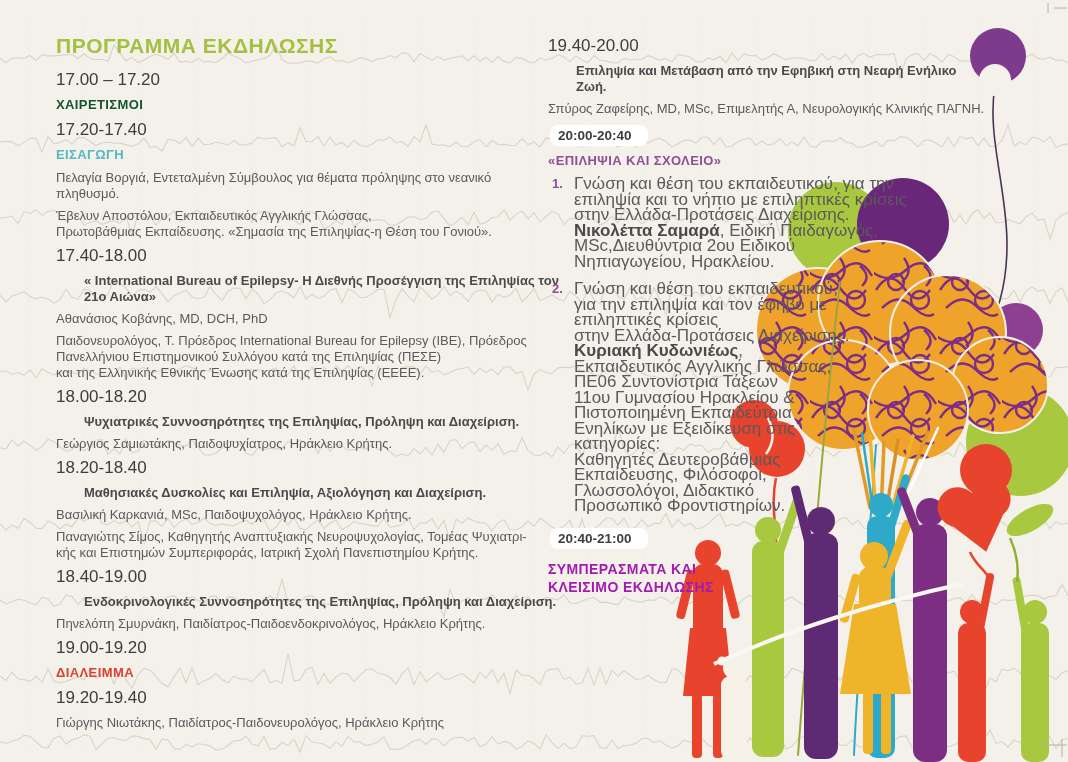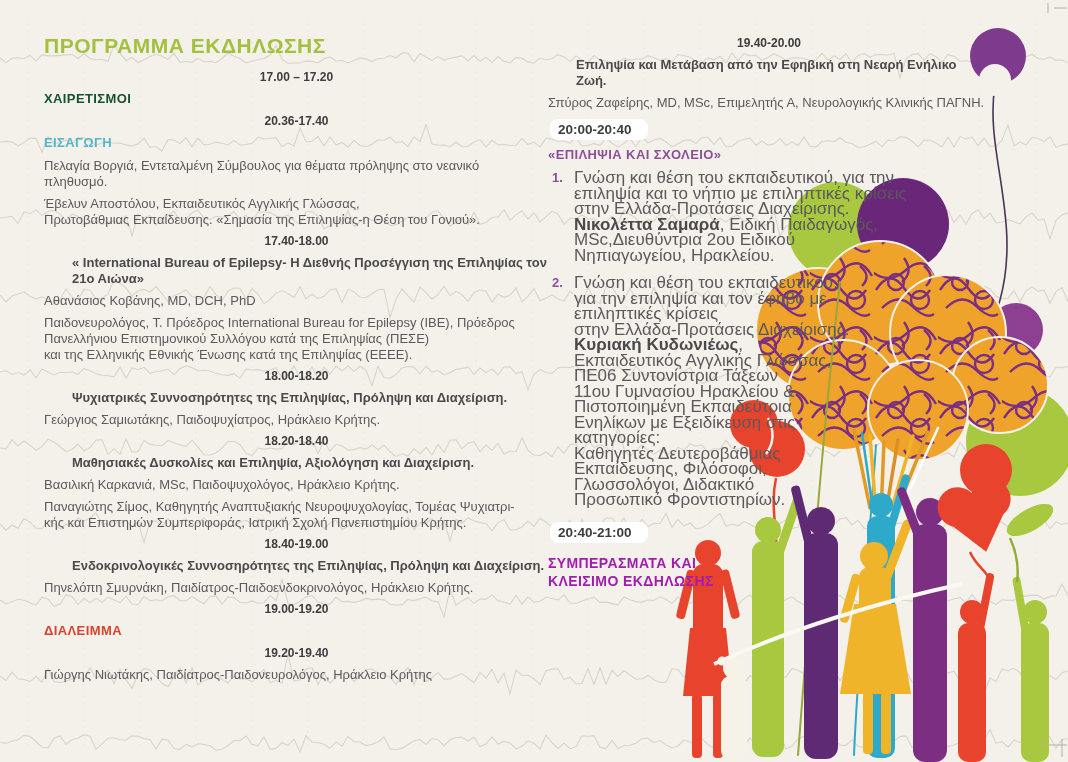--- a/index.html
+++ b/index.html
@@ -1,25 +1,25 @@
 <!DOCTYPE html>
 <html><head>
 <meta charset="utf-8">
 <style>
   html,body{margin:0;padding:0;background:#9a9a9a;}
   .page{position:relative;width:1068px;height:762px;background:#f4f1ea;overflow:hidden;
         font-family:"Liberation Sans",sans-serif;}
   #eeg{position:absolute;left:0;top:0;z-index:0;}
   #illu{position:absolute;top:0;right:0;z-index:1;}
   .col{position:absolute;top:34px;z-index:2;}
-  .col-left{left:44px;width:505px;}
+  .col-left{left:56px;width:505px;}
   .col-right{left:548px;width:442px;}
   .page-title{font-size:21px;font-weight:bold;color:#a5bf40;letter-spacing:.5px;margin:0 0 12px 0;}
   .blk{margin:0 0 6px 0;}
-  .time{font-weight:bold;color:#3d3c3e;font-size:12px;margin:2px 0 7px 0;text-align:center;}
+  .time{font-weight:normal;color:#3d3c3e;font-size:17px;margin:2px 0 7px 0;}
   .h{font-weight:bold;font-size:13px;letter-spacing:.4px;margin-bottom:8px;}
   .h-orange{color:#14532d}
   .h-teal{color:#54b6c6}
   .h-red{color:#d9432f}
   .h-purple{color:#8d4d9b}
   .talk{font-weight:bold;color:#4a494b;font-size:13px;line-height:16px;white-space:pre-line;margin-left:28px;}
   .para{color:#5a595c;font-size:13px;line-height:16px;white-space:pre-line;}
   .time-box{display:inline-block;background:#ffffff;padding:3px 16px 3px 8px;margin:2px 0 7px 2px;
             font-weight:bold;font-size:13.5px;color:#3d3c3e;border-radius:8px;}
   .item{display:flex;margin:2px 0 12px 4px;}
@@ -194,21 +194,21 @@
       <path d="M392,538 Q402,560 399,582" stroke="#8fae33" stroke-width="2.5" fill="none"></path>
     </g>
     <path d="M96,664 C170,630 260,602 344,584" stroke="#faf8f2" stroke-width="4" fill="none"></path>
     <path d="M430,3 L430,13 M436,8 L449,8 M420,745 L449,745 M444,739 L444,757" stroke="#b5b0a4" stroke-width="1" fill="none"></path>
   </svg>
 
   <div class="col col-left">
     <h1 class="page-title">ΠΡΟΓΡΑΜΜΑ ΕΚΔΗΛΩΣΗΣ</h1>
     <div class="blk time">17.00 – 17.20</div>
     <div class="blk h h-orange">ΧΑΙΡΕΤΙΣΜΟΙ</div>
-    <div class="blk time">20.36-17.40</div>
+    <div class="blk time">17.20-17.40</div>
     <div class="blk h h-teal">ΕΙΣΑΓΩΓΗ</div>
     <div class="blk para">Πελαγία Βοργιά, Εντεταλμένη Σύμβουλος για θέματα πρόληψης στο νεανικό
 πληθυσμό.</div>
     <div class="blk para">Έβελυν Αποστόλου, Εκπαιδευτικός Αγγλικής Γλώσσας,
 Πρωτοβάθμιας Εκπαίδευσης. «Σημασία της Επιληψίας-η Θέση του Γονιού».</div>
     <div class="blk time">17.40-18.00</div>
     <div class="blk talk">« International Bureau of Epilepsy- Η Διεθνής Προσέγγιση της Επιληψίας τον
 21ο Αιώνα»</div>
     <div class="blk para">Αθανάσιος Κοβάνης, MD, DCH, PhD</div>
     <div class="blk para">Παιδονευρολόγος, Τ. Πρόεδρος International Bureau for Epilepsy (IBE), Πρόεδρος

